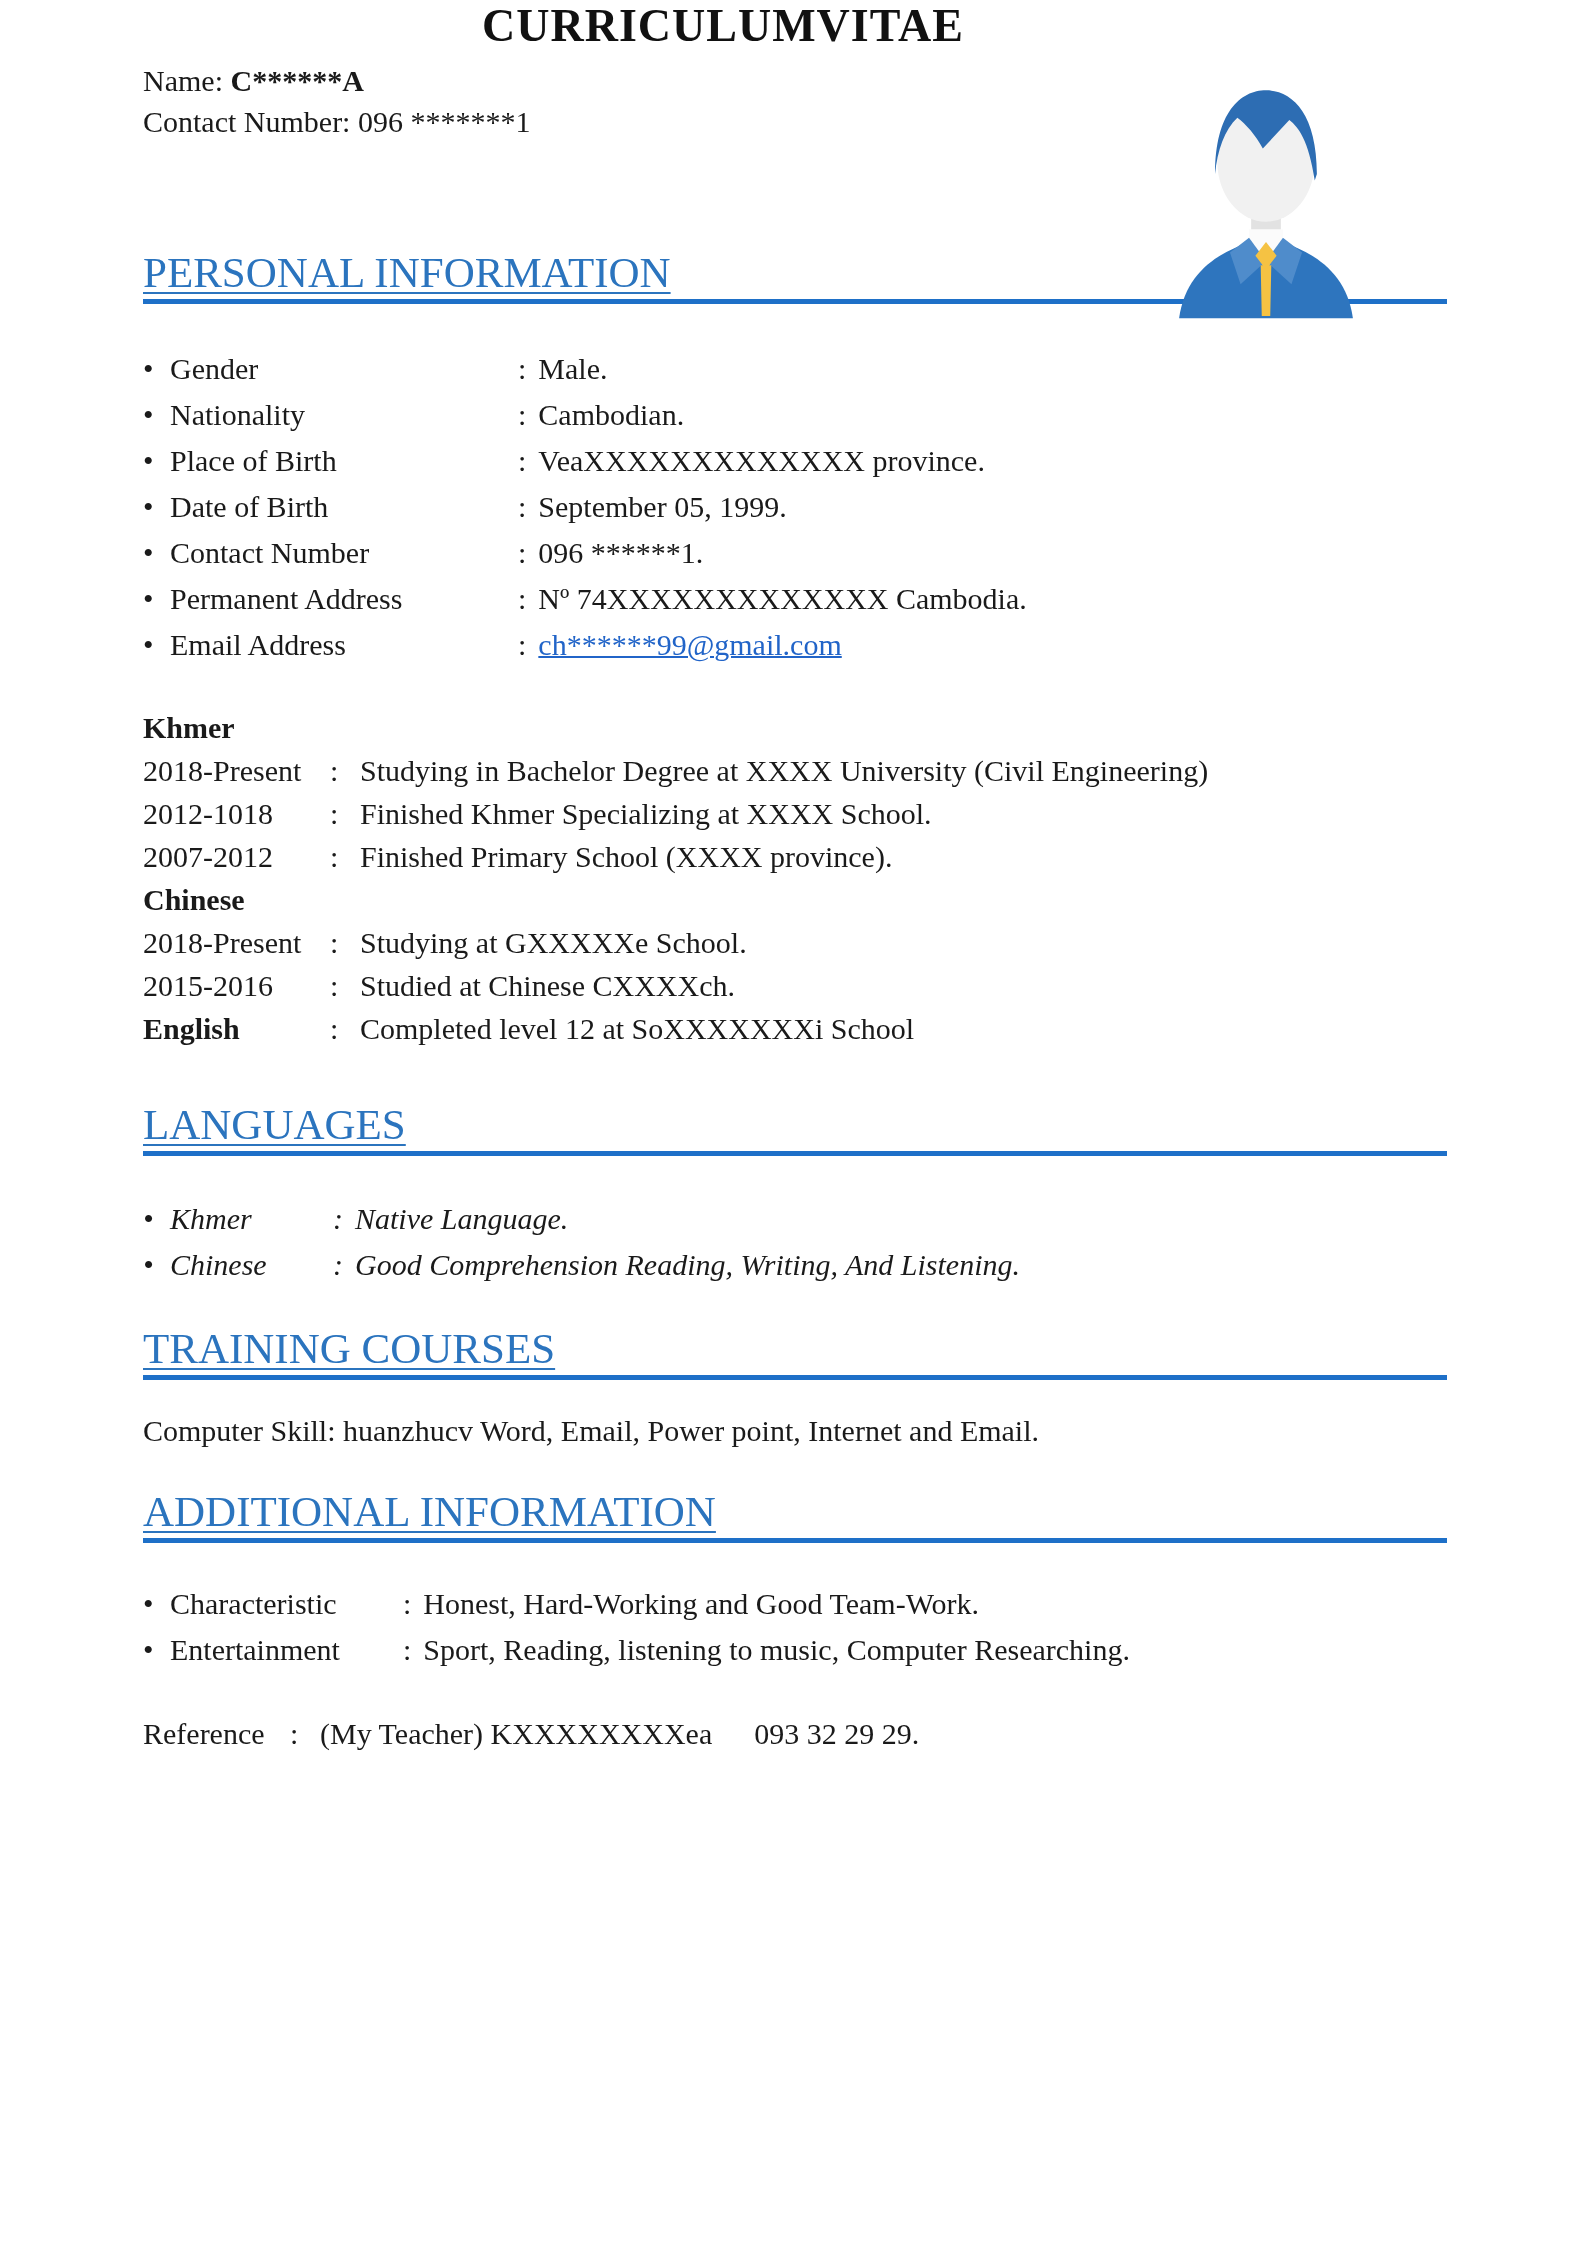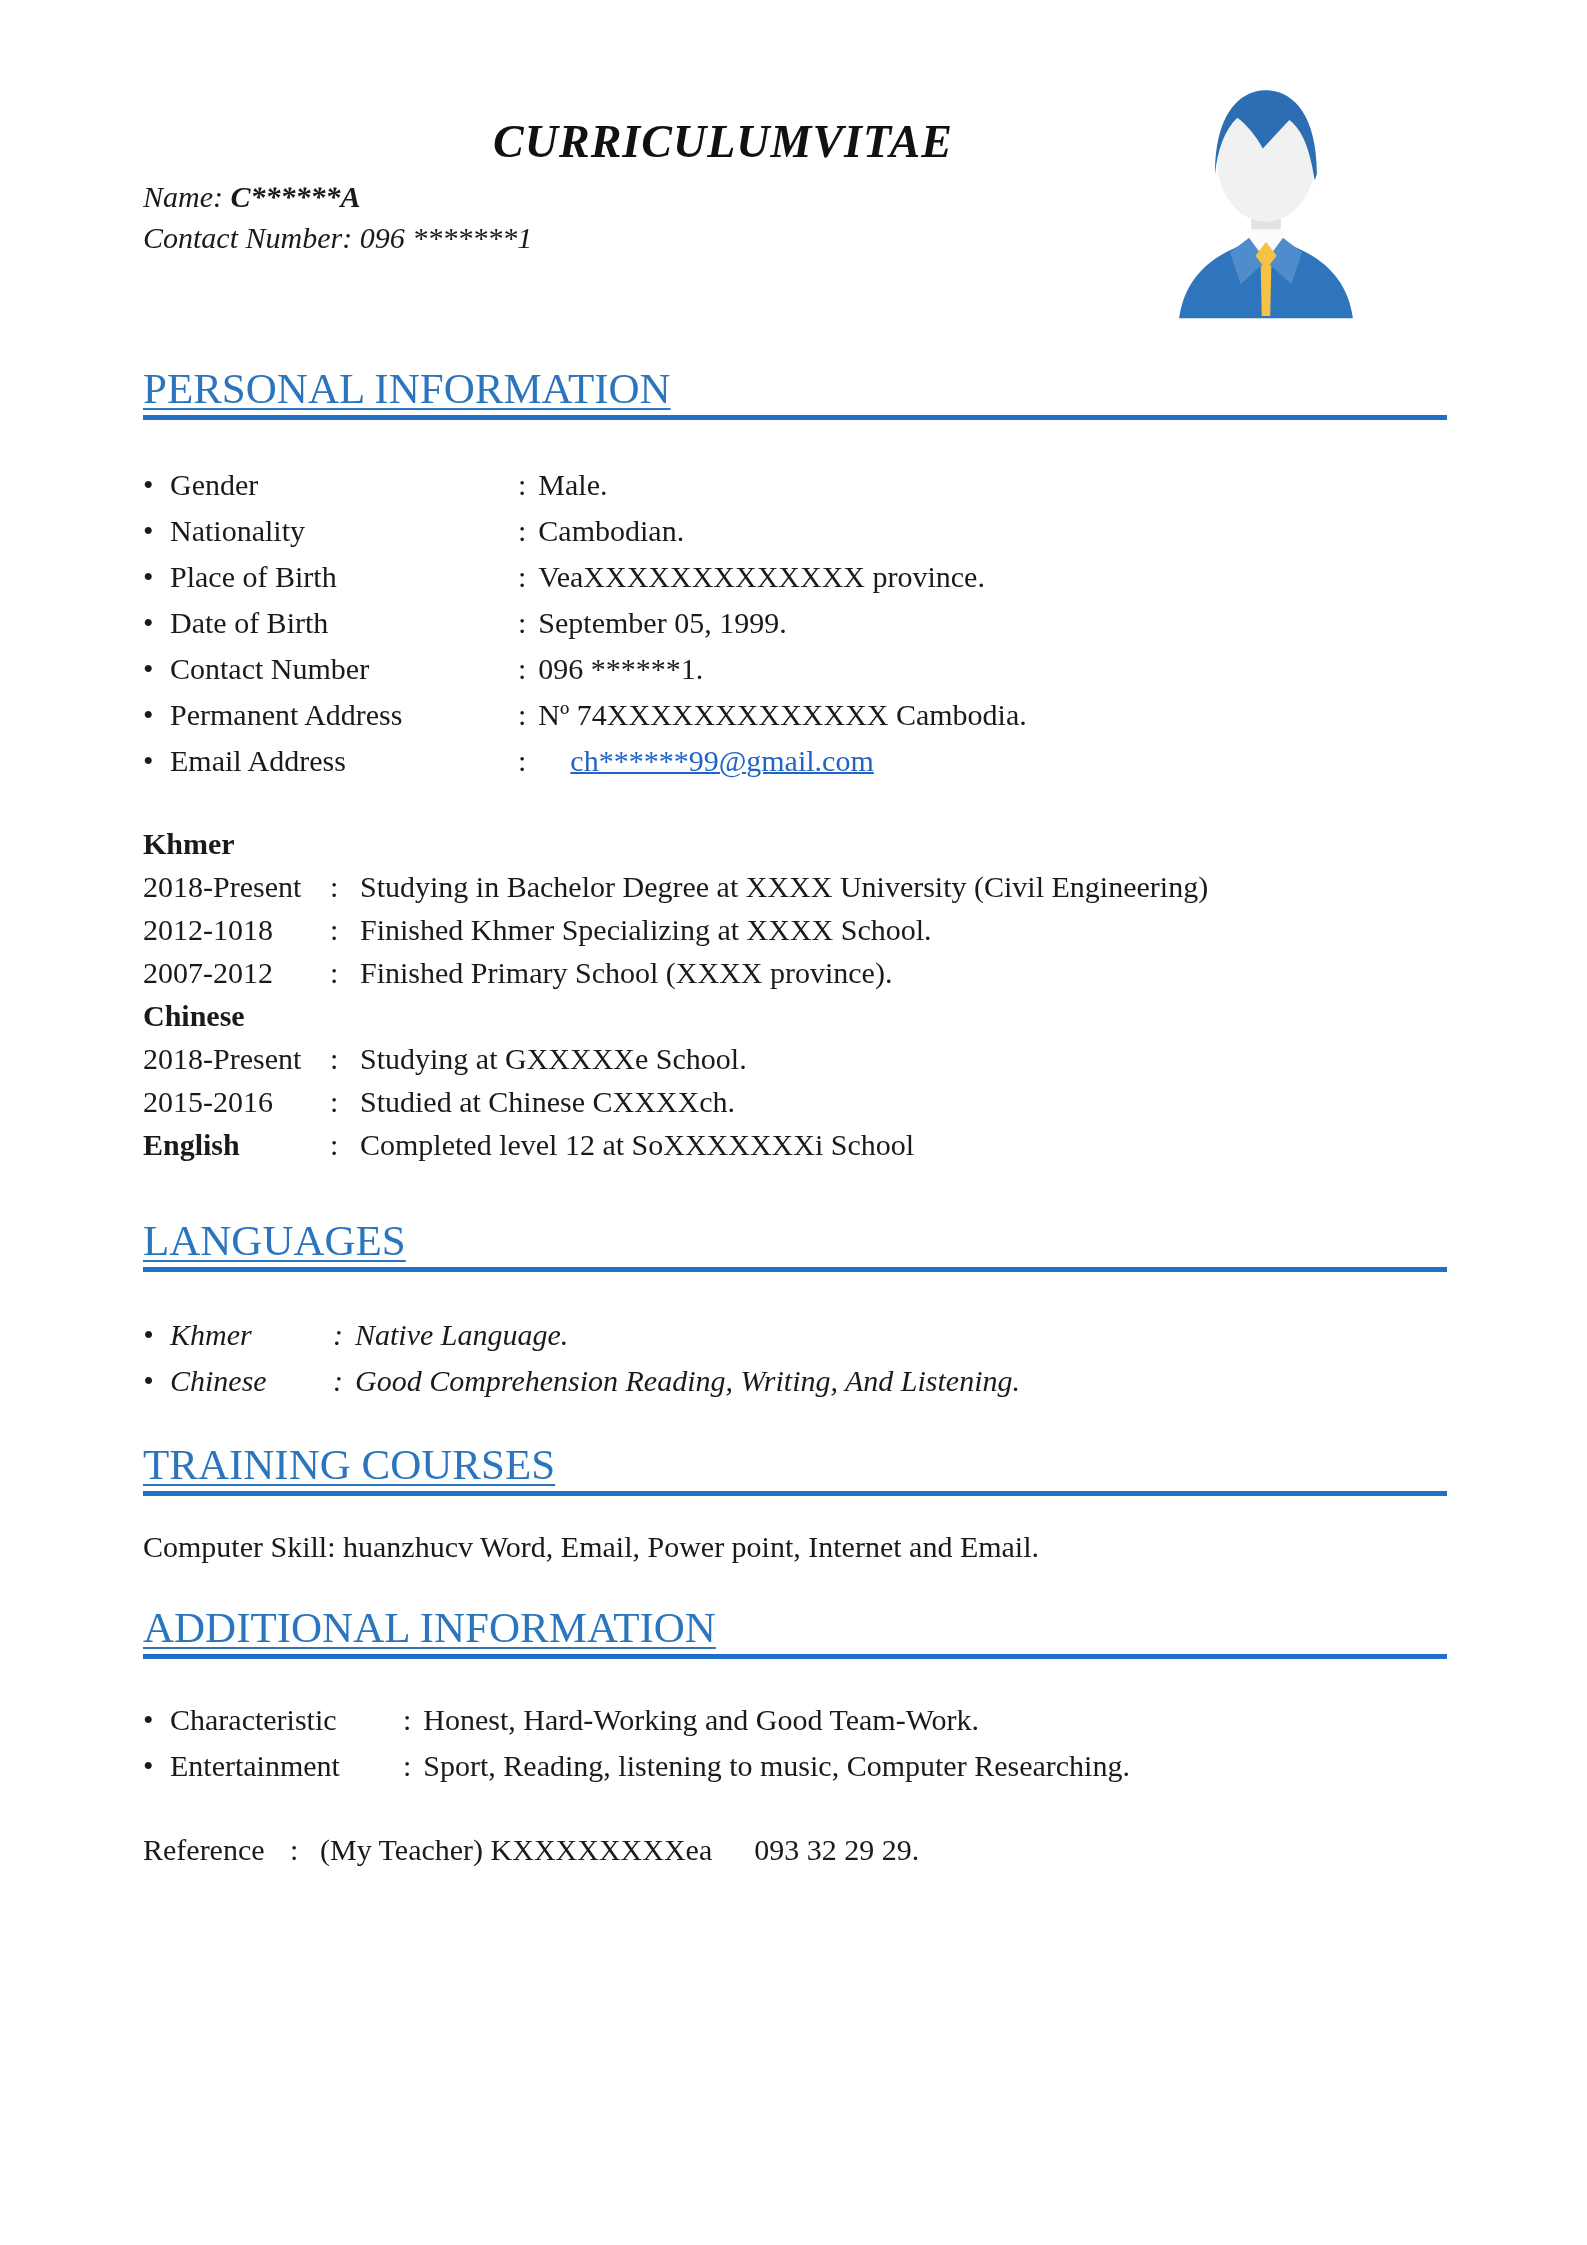--- a/index.html
+++ b/index.html
@@ -2,21 +2,21 @@
 <html style="--heading: #2B74BE; --rule: #1E70C8; --link: #2164C8;"><head>
 <meta charset="utf-8">
 <style>
   html,body{margin:0;padding:0;background:#ffffff;}
   .page{
     width:1587px;height:2245px;position:relative;overflow:hidden;background:#ffffff;
     font-family:"Liberation Serif", serif;font-size:30px;color:#1a1a1a;
   }
   .content{padding:0 140px 0 143px;}
   
-  .header{position:relative;padding-top:116px;font-style:italic;}
+  .header{position:relative;}
   .doc-title{width:1160px;text-align:center;font-size:46px;font-weight:bold;letter-spacing:1px;line-height:52px;color:#111;}
   .id-lines{margin-top:8px;}
   .id-line{line-height:41px;}
   .id-line .b{font-weight:bold;}
   .avatar{position:absolute;top:62px;right:75px;width:212px;height:258px;}
   .avatar svg{width:100%;height:100%;display:block;}
   
   .section-heading{
     font-size:43px;line-height:38px;color:var(--heading);
     border-bottom:5px solid var(--rule);padding-bottom:7px;
@@ -27,21 +27,21 @@
   .sec-languages{margin-top:56px;}
   .sec-training{margin-top:42px;}
   .sec-additional{margin-top:42px;}
   
   ul.bullets{list-style:none;margin:0;padding:0;}
   ul.bullets li{position:relative;padding-left:27px;line-height:46px;}
   ul.bullets li::before{content:"\2022";position:absolute;left:0;top:0;font-size:30px;}
   .info-list{margin-top:42px !important;}
   .info-label{display:inline-block;width:348px;vertical-align:top;}
   .colon{display:inline-block;margin-right:12px;}
-  .email-link{color:var(--link);text-decoration-thickness:2px;margin-left:32px;}
+  .email-link{color:var(--link);text-decoration-thickness:2px;}
   
   .edu-block{margin-top:30px;}
   .edu-row{line-height:43px;}
   .edu-label{display:inline-block;width:187px;vertical-align:top;}
   .edu-colon{display:inline-block;width:30px;}
   .b{font-weight:bold;}
   
   .lang-list{margin-top:40px !important;font-style:italic;}
   .lang-list li{line-height:45px;}
   .lang-label{display:inline-block;width:163px;vertical-align:top;}

